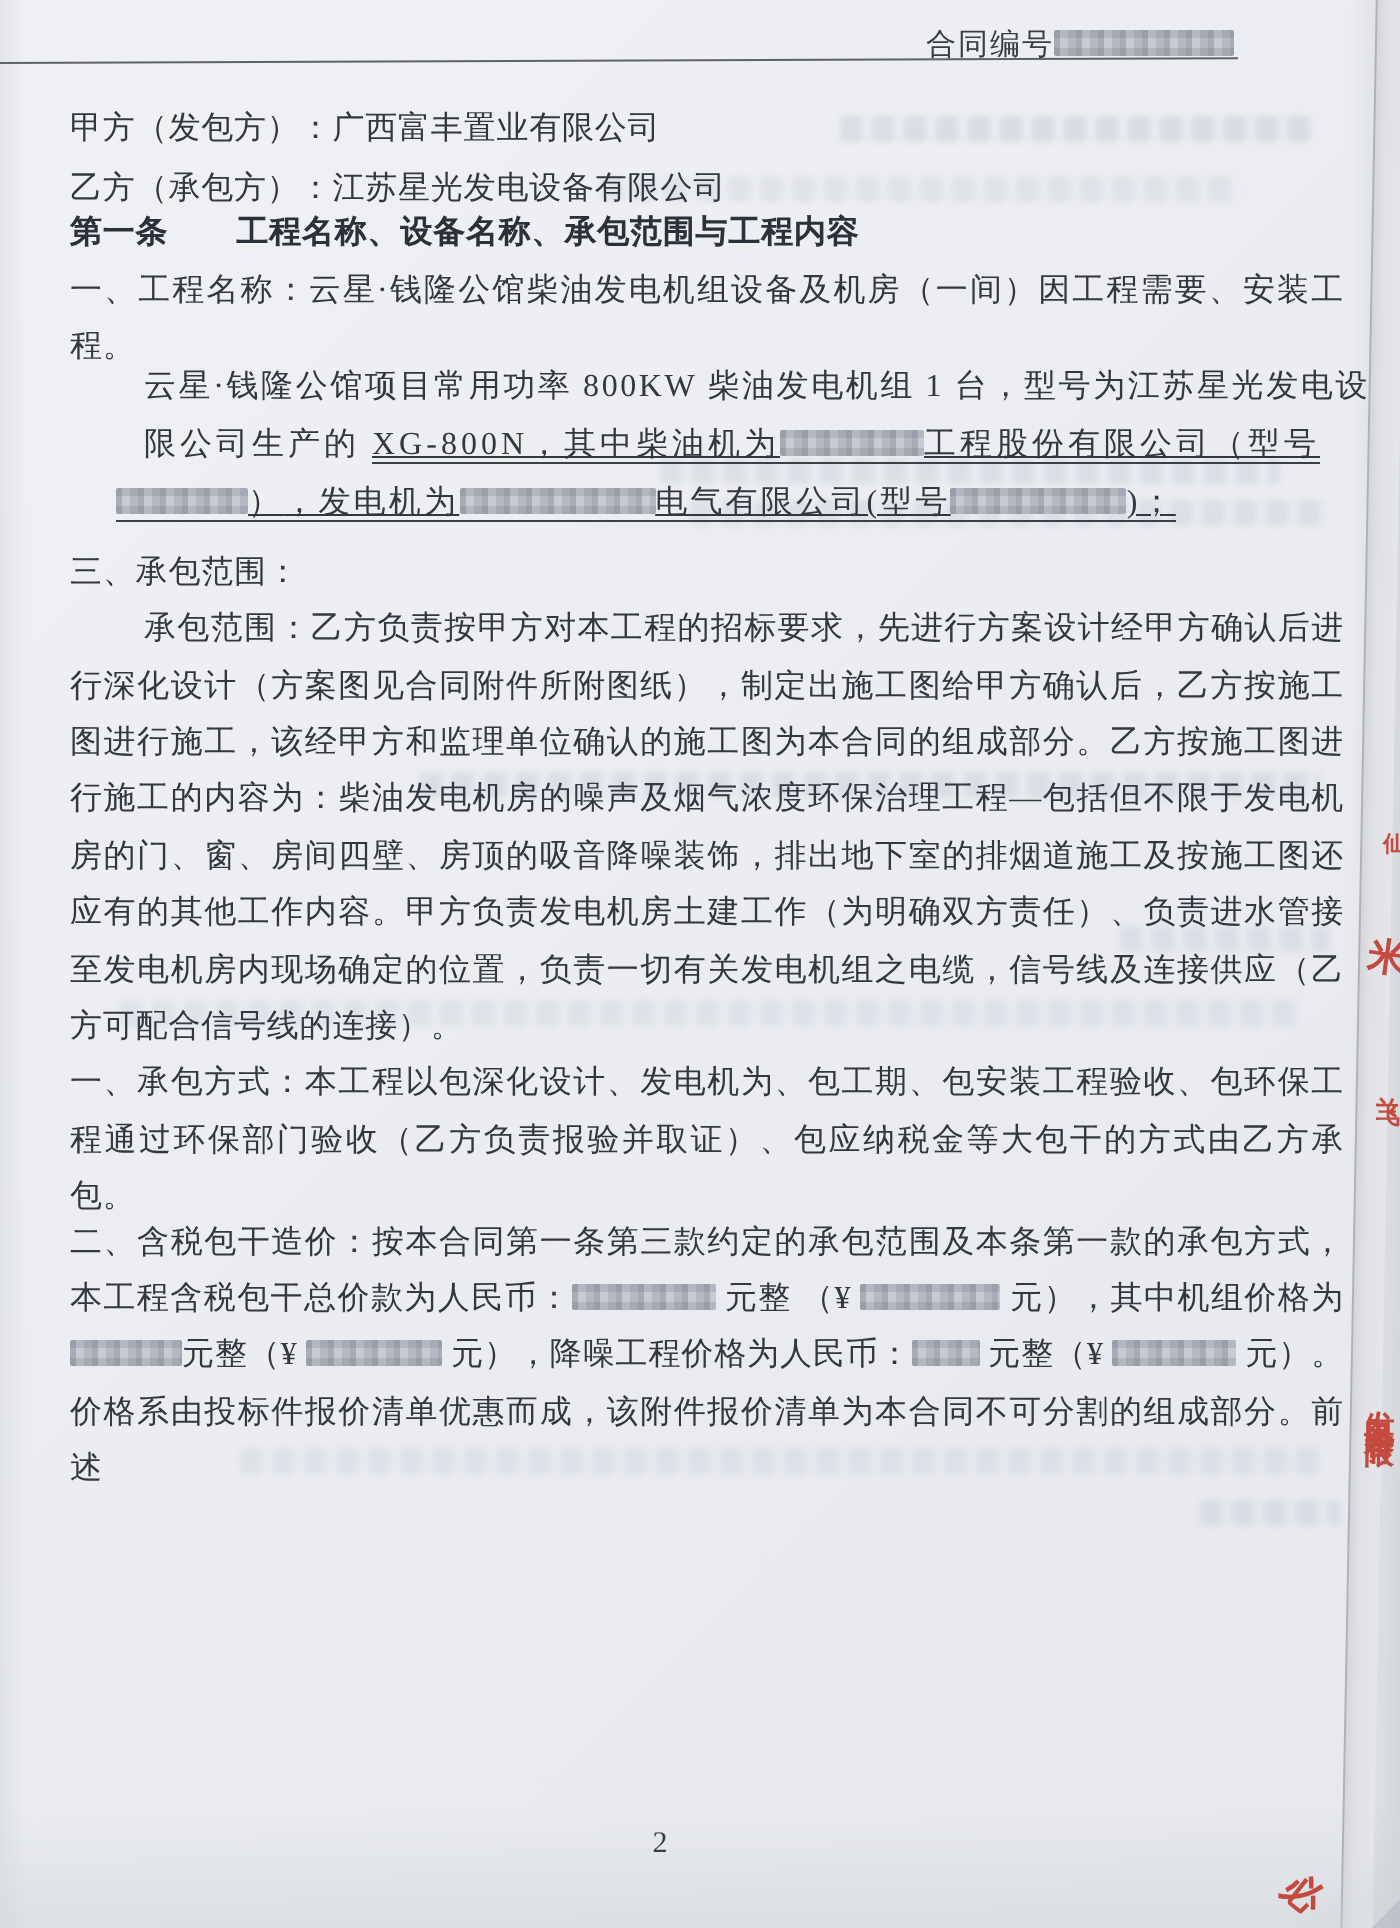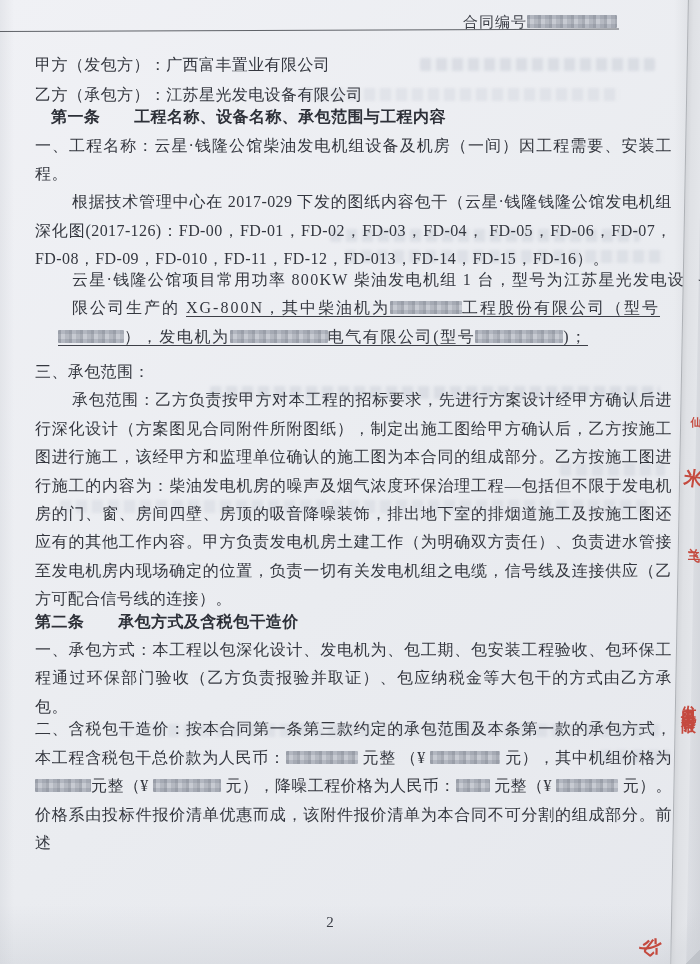--- a/index.html
+++ b/index.html
@@ -10,31 +10,31 @@
       linear-gradient(270deg, rgba(190,193,199,.45) 0, rgba(236,238,242,0) 26px),
       linear-gradient(0deg, rgba(196,200,207,.35) 0, rgba(236,238,242,0) 60px),
       linear-gradient(135deg, #f0f1f5 0%, #eaecf0 55%, #e6e8ed 100%);
     color:#34373f;}
   .content{position:absolute;left:35px;top:50px;width:637px;font-size:16px;line-height:28.4px;letter-spacing:.4px;text-align:justify;}
   p{margin:0;}
   .indent{text-indent:37px;}
   .party{line-height:29.6px;}
   .h{font-weight:bold;color:#2d3038;}
   .h .no{margin-right:34px;}
-  .a1h{margin-top:-6px;margin-left:16px;}
+  .a1h{margin-top:-6px;}
   .i2h{margin-top:-4px;}
   .i3h{margin-top:6px;}
   .a2h{margin-top:-6px;}
   .a2i2{margin-top:-6px;}
   .spec{margin-top:-8px;line-height:28.8px;}
   .spec .ln{white-space:nowrap;letter-spacing:2px;}
   .ln1{padding-left:37px;letter-spacing:1.3px !important;}
   .ln2{padding-left:37px;}
   .ln3{padding-left:23px;letter-spacing:1.6px !important;}
-  .u{background-image:linear-gradient(#3c3f47,#3c3f47);background-repeat:no-repeat;background-size:100% 1px;background-position:0 calc(100% - 1px);padding-bottom:2px;}
+  .u{background-image:linear-gradient(#3c3f47,#3c3f47);background-repeat:no-repeat;background-size:100% 1px;background-position:0 calc(100% - 1px);padding-bottom:2px;text-decoration:underline;}
   
   .r{display:inline-block;height:13px;vertical-align:-1px;border-radius:1px;
     background-image:
       repeating-linear-gradient(90deg, rgba(110,116,128,.38) 0 3px, rgba(170,176,188,.12) 3px 7px, rgba(130,136,148,.30) 7px 11px),
       repeating-linear-gradient(0deg, #b4b8c1 0 4px, #cbced5 4px 9px);}
   
   .hdr-label{position:absolute;left:463px;top:13px;font-size:15px;letter-spacing:1px;color:#3a3d45;}
   .hdr-redact{position:absolute;left:527px;top:15px;width:90px;height:13px;}
   .hdr-rule{position:absolute;left:0;top:31px;width:619px;height:1.4px;background:#5e6167;transform:rotate(-.22deg);transform-origin:left center;}
   
@@ -71,33 +71,31 @@
   <div class="bleed" style="left:600px;top:750px;width:70px;opacity:.35;"></div>
 
   <div class="content">
     <p class="party">甲方（发包方）：广西富丰置业有限公司</p>
     <p class="party">乙方（承包方）：江苏星光发电设备有限公司</p>
 
 
     <p class="h a1h"><span class="no">第一条</span><span>工程名称、设备名称、承包范围与工程内容</span></p>
 
     <p>一、工程名称：云星·钱隆公馆柴油发电机组设备及机房（一间）因工程需要、安装工程。</p>
-    <p class="indent">根据技术管理中心在 2017-029 下发的图纸内容包干（云星·钱隆钱隆公馆发电机组深化图(2017-126)：FD-00，FD-01，FD-02，FD-03，FD-04， FD-05，FD-06，FD-07，FD-08，FD-09，FD-010，FD-11，FD-12，FD-013，FD-14，FD-15，FD-16）。</p>
 
 
     <div class="spec">
       <div class="ln ln1">云星·钱隆公馆项目常用功率 800KW 柴油发电机组 1 台，型号为江苏星光发电设备有</div>
       <div class="ln ln2"><span>限公司生产的 </span><span class="u"><span>XG-800N</span><span>，其中柴油机为</span><span class="r" style="width:72px;"></span><span>工程股份有限公司（型号</span></span></div>
       <div class="ln ln3"><span class="u"><span class="r" style="width:66px;"></span><span>）</span><span>，发电机为</span><span class="r" style="width:98px;"></span><span>电气有限公司(型号</span><span class="r" style="width:88px;"></span><span>)；</span></span></div>
     </div>
 
     <p class="i3h">三、承包范围：</p>
     <p class="indent">承包范围：乙方负责按甲方对本工程的招标要求，先进行方案设计经甲方确认后进行深化设计（方案图见合同附件所附图纸），制定出施工图给甲方确认后，乙方按施工图进行施工，该经甲方和监理单位确认的施工图为本合同的组成部分。乙方按施工图进行施工的内容为：柴油发电机房的噪声及烟气浓度环保治理工程—包括但不限于发电机房的门、窗、房间四壁、房顶的吸音降噪装饰，排出地下室的排烟道施工及按施工图还应有的其他工作内容。甲方负责发电机房土建工作（为明确双方责任）、负责进水管接至发电机房内现场确定的位置，负责一切有关发电机组之电缆，信号线及连接供应（乙方可配合信号线的连接）。</p>
 
-    <p class="h a2h"><span class="no">第二条</span><span>承包方式及含税包干造价</span></p>
 
     <p>一、承包方式：本工程以包深化设计、发电机为、包工期、包安装工程验收、包环保工程通过环保部门验收（乙方负责报验并取证）、包应纳税金等大包干的方式由乙方承包。</p>
 
     <p class="a2i2"><span>二、含税包干造价：按本合同第一条第三款约定的承包范围及本条第一款的承包方式，本工程含税包干总价款为人民币：</span><span class="r" style="width:72px;"></span><span> 元整 （¥ </span><span class="r" style="width:70px;"></span><span> 元），其中机组价格为</span><span class="r" style="width:56px;"></span><span>元整（¥ </span><span class="r" style="width:68px;"></span><span> 元），降噪工程价格为人民币：</span><span class="r" style="width:34px;"></span><span> 元整（¥ </span><span class="r" style="width:62px;"></span><span> 元）。价格系由投标件报价清单优惠而成，该附件报价清单为本合同不可分割的组成部分。前述</span></p>
   </div>
 
   <div class="pageno">2</div>
 
   <div class="edge"></div>
   <div class="corner"></div>

